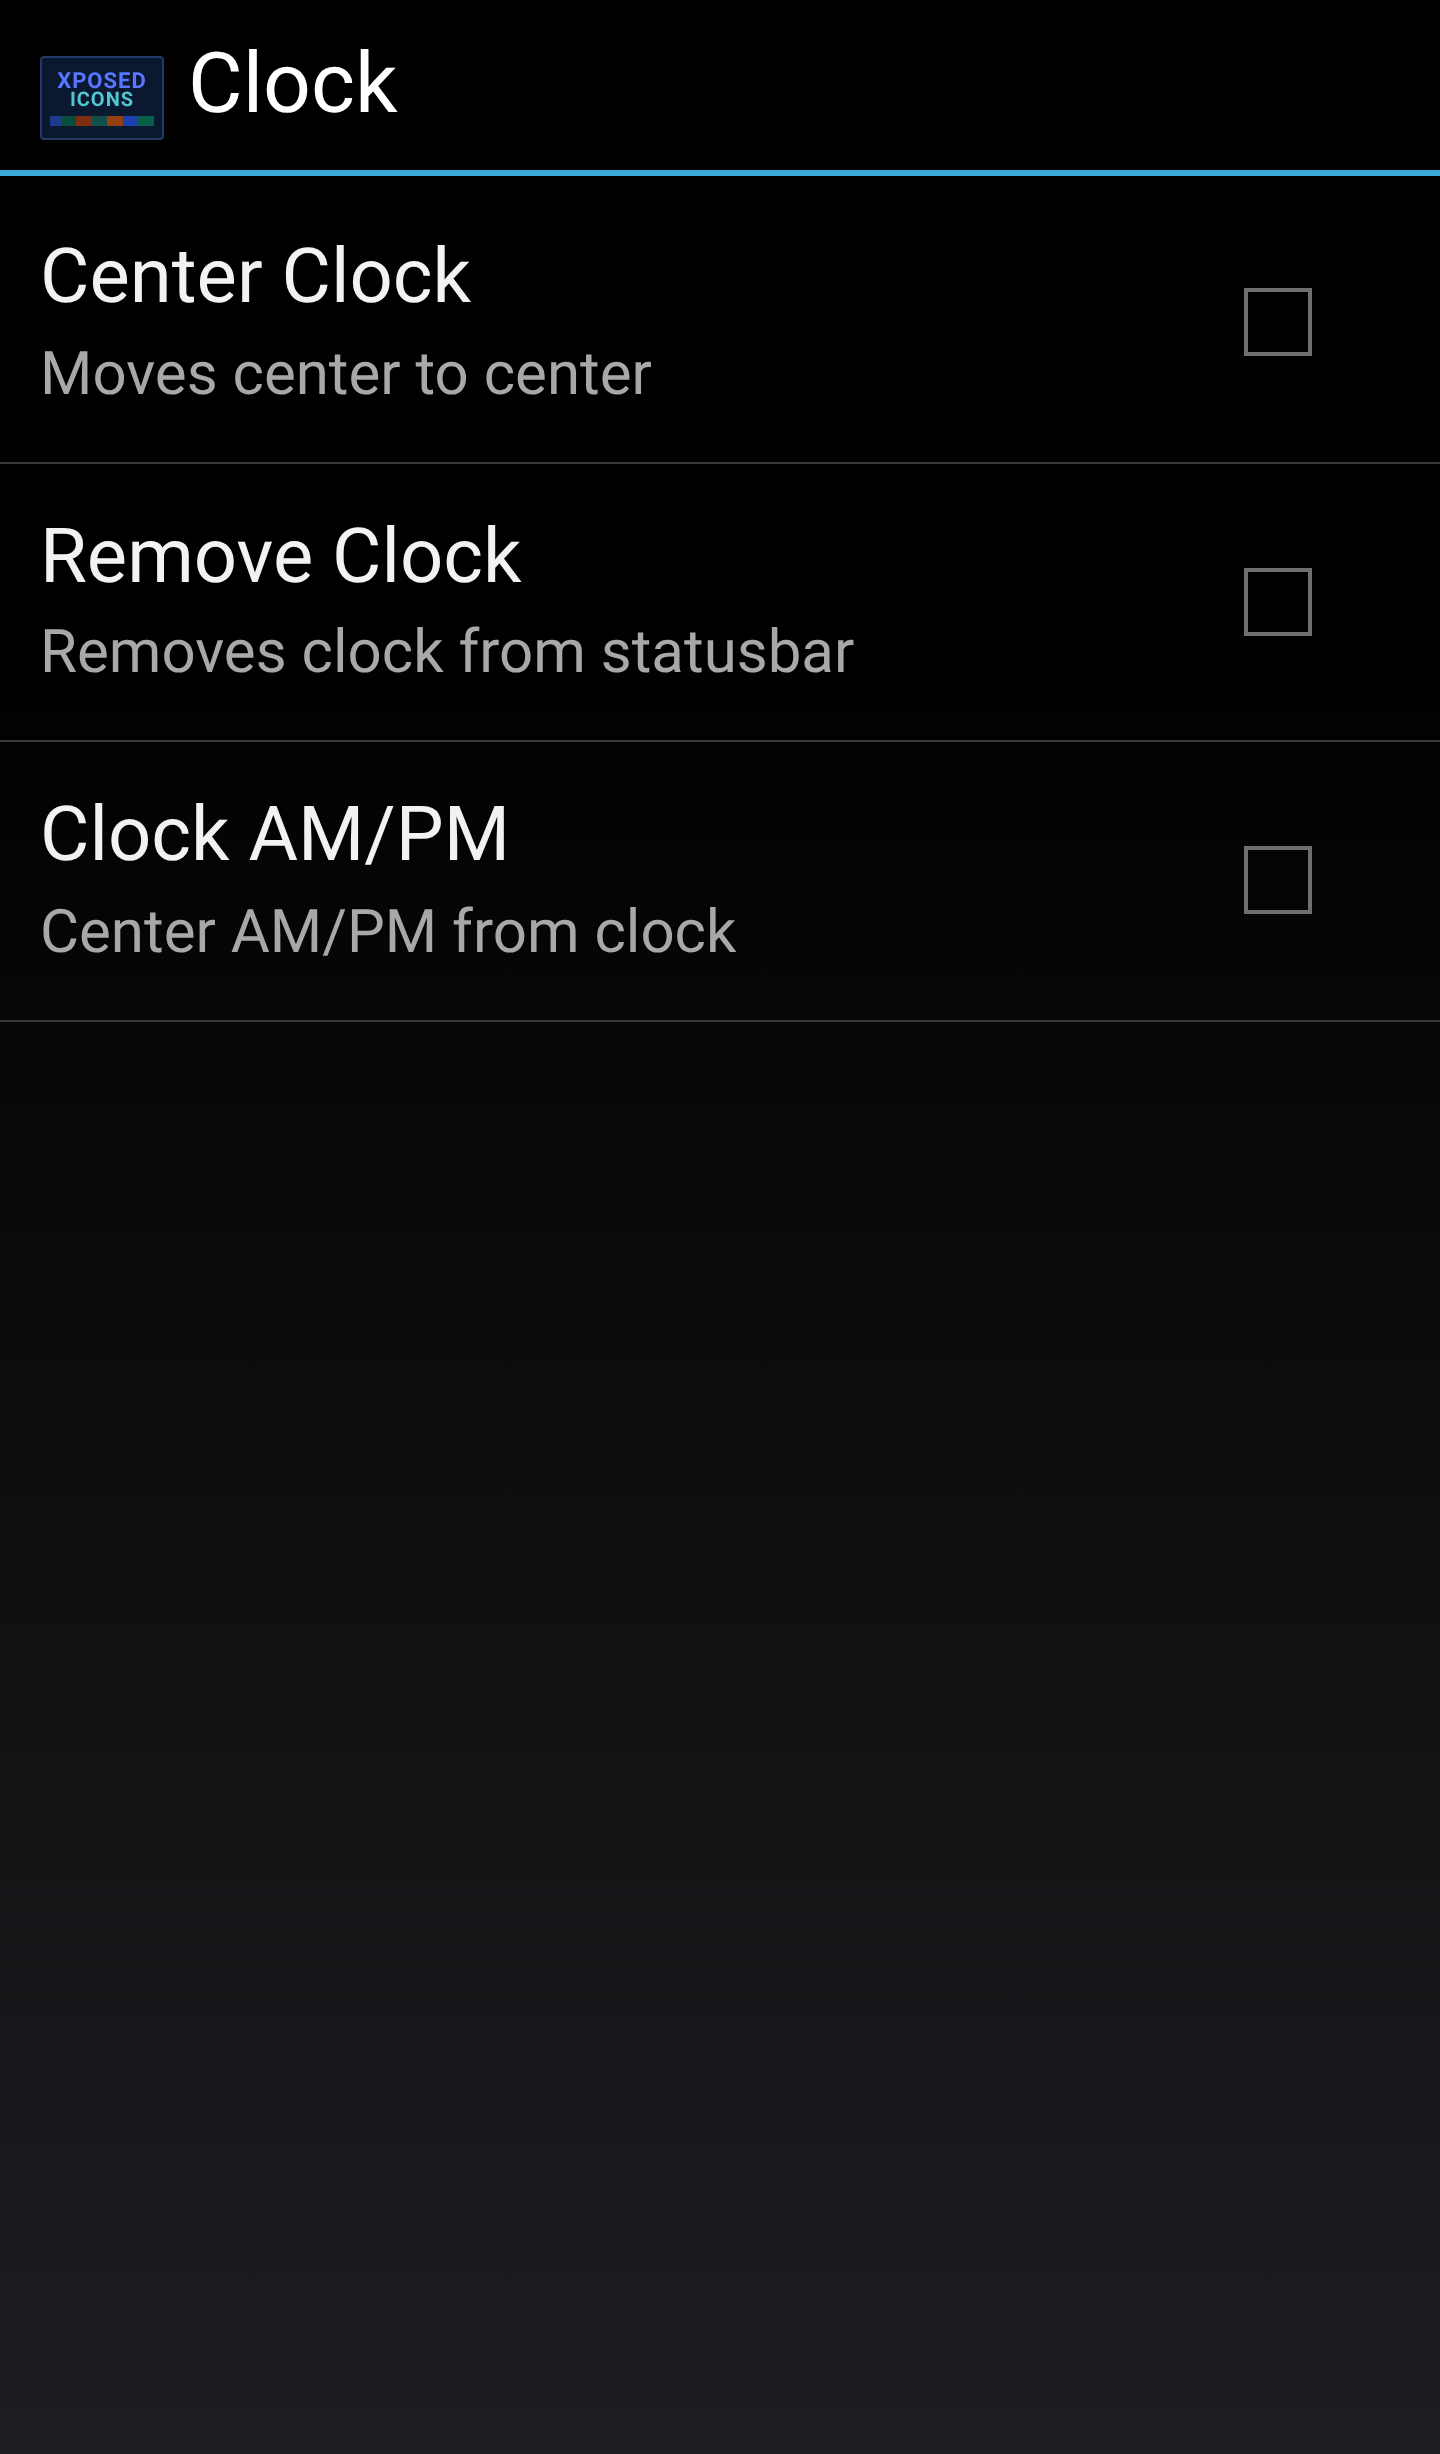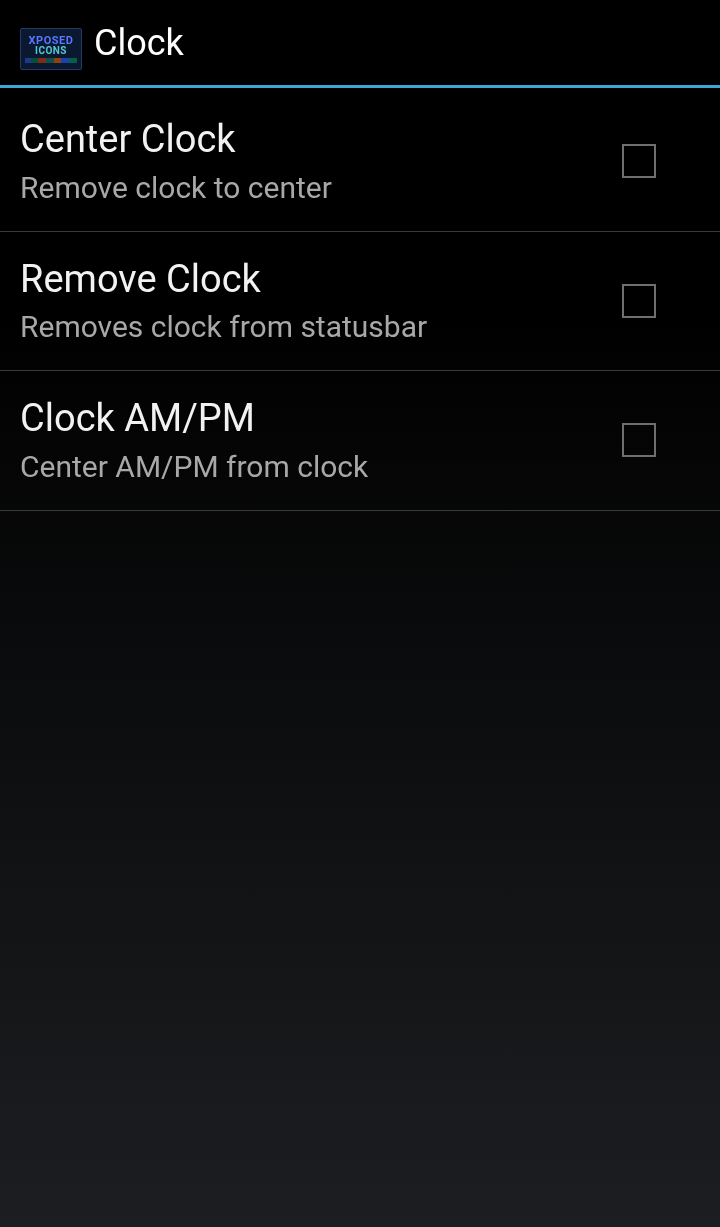--- a/index.html
+++ b/index.html
@@ -53,21 +53,21 @@
     letter-spacing: 0.5px;
   }
   .app-icon .ic-bar {
     margin-top: 2px;
     width: 52px;
     height: 5px;
     background: linear-gradient(to right,#1e3a8a 0 12%,#064e3b 12% 25%,#7c2d12 25% 40%,#134e4a 40% 55%,#92400e 55% 70%,#1e40af 70% 85%,#065f46 85% 100%);
   }
   .header-title {
     color: #ffffff;
-    font-size: 36px;
+    font-size: 42px;
     font-weight: 400;
     margin-left: 12px;
   }
 
   
   .list {
     display: flex;
     flex-direction: column;
   }
   .list-item {
@@ -121,21 +121,21 @@
       <span class="ic-bar"></span>
     </div>
     <div class="header-title">Clock</div>
   </div>
 
   <div class="list">
 
     <div class="list-item">
       <div class="item-texts">
         <div class="item-title">Center Clock</div>
-        <div class="item-summary">Remove clock to center</div>
+        <div class="item-summary">Moves center to center</div>
       </div>
       <div class="checkbox"></div>
     </div>
 
     <div class="list-item">
       <div class="item-texts">
         <div class="item-title">Remove Clock</div>
         <div class="item-summary">Removes clock from statusbar</div>
       </div>
       <div class="checkbox"></div>

